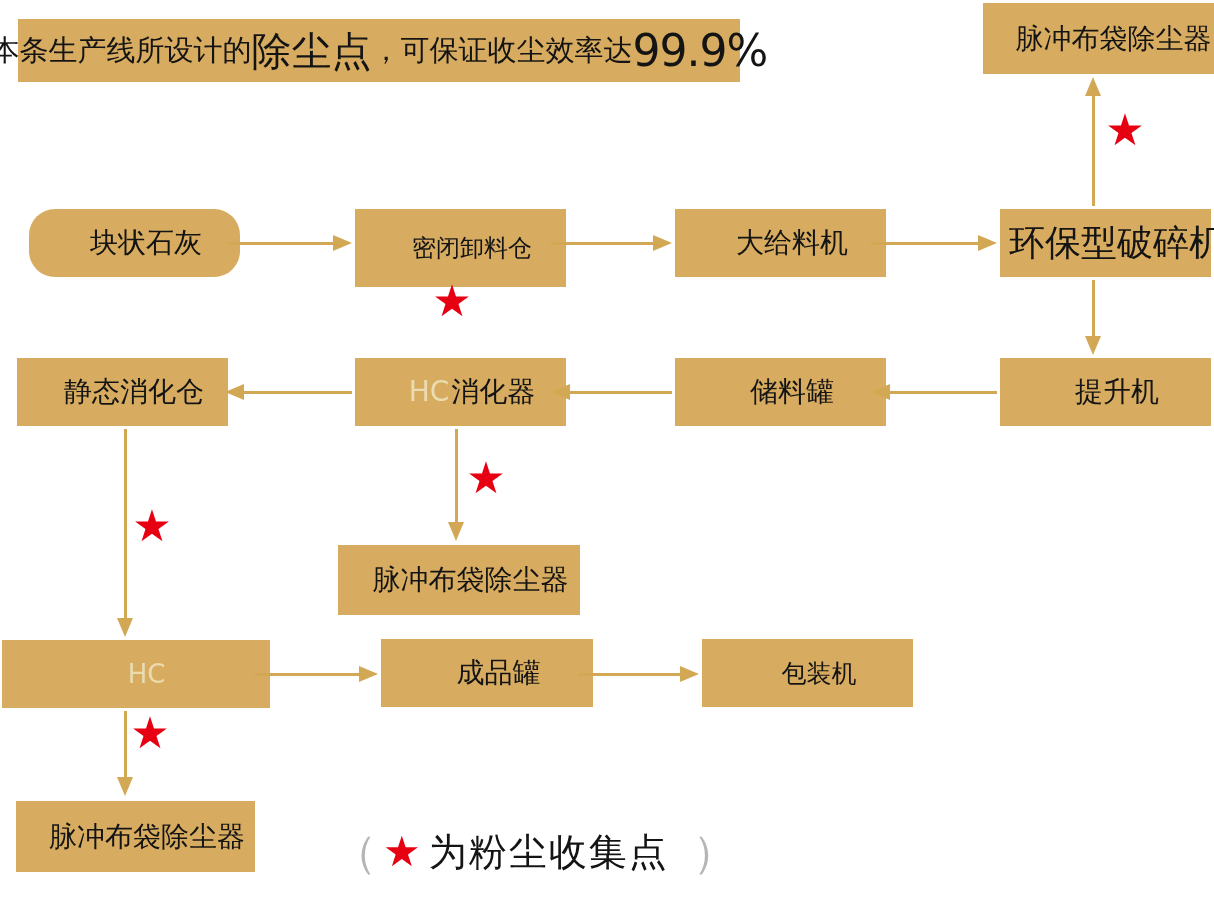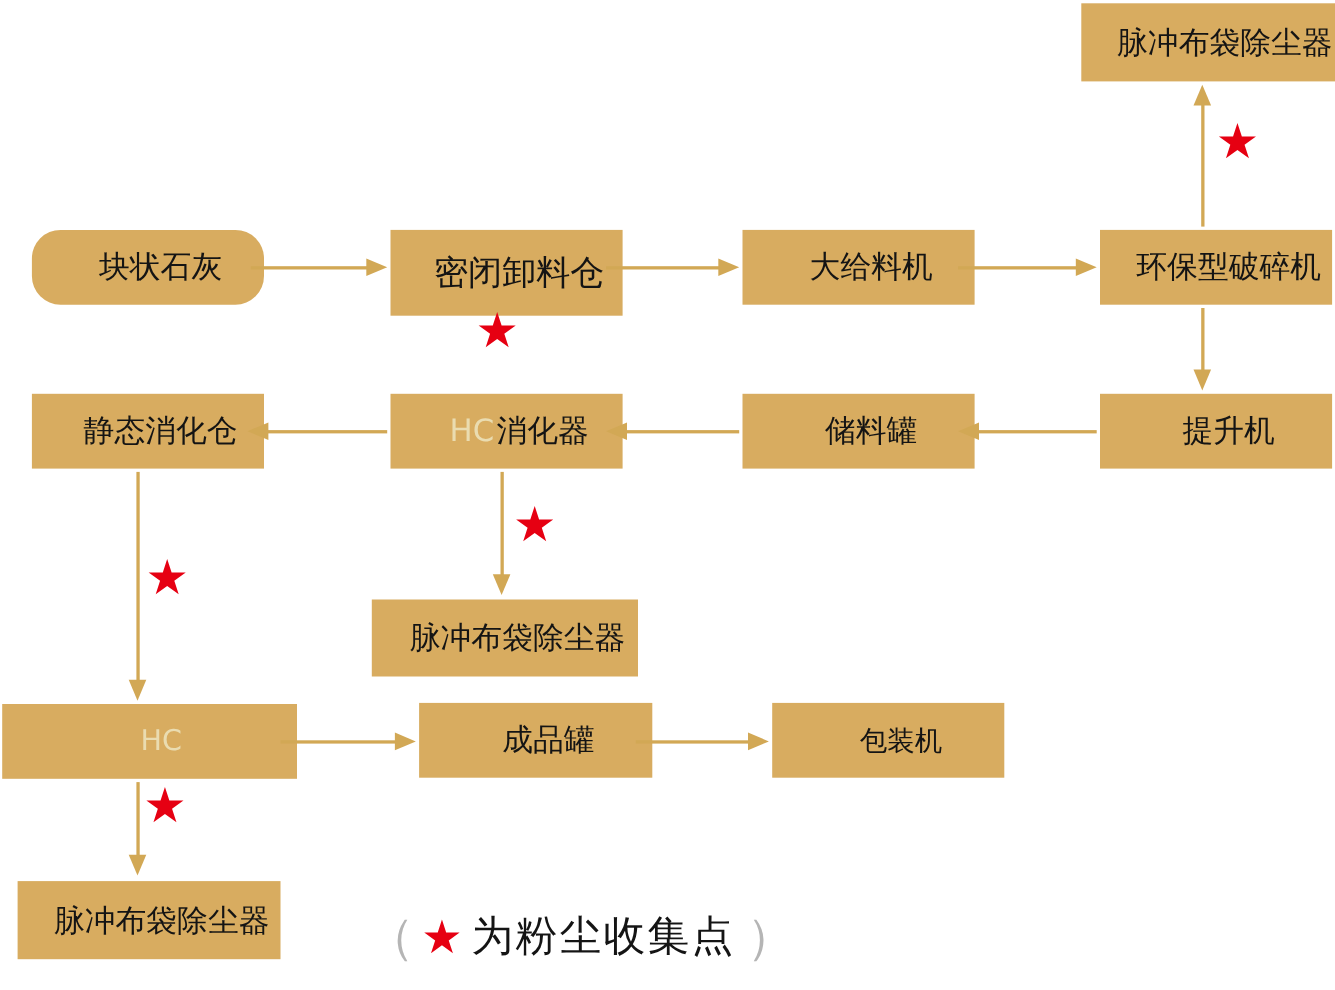--- a/index.html
+++ b/index.html
@@ -53,45 +53,51 @@
     transform:translate(-50%,-50%);
   }
   
   .legend{
     position:absolute;
     display:flex;align-items:center;
     white-space:nowrap;
   }
   .legend .paren{color:var(--paren);font-size:44px;line-height:1;font-weight:200;}
   .legend .lstar{color:var(--red);font-size:42px;line-height:1;margin:0 8px 0 6px;}
-  .legend .ltext{color:var(--ink);font-size:38px;line-height:1;letter-spacing:2px;margin-right:10px;font-family:Liberation Serif, serif;}
+  .legend .ltext{color:var(--ink);font-size:38px;line-height:1;letter-spacing:2px;margin-right:24px;}
 </style>
 </head>
 <body>
 
 <div class="stage">
 
+  <div class="banner" style="left: 18px; top: 19px; width: 722px; height: 63px;">
+    <span class="seg seg-small">本条生产线所设计的</span>
+      <span class="seg seg-big">除尘点</span>
+      <span class="seg seg-small">，可保证收尘效率达</span>
+      <span class="seg seg-num">99.9%</span>
+  </div>
 
   <div id="nodes-layer">
       <div class="node" style="left: 983px; top: 3px; width: 215px; height: 71px; font-size: 28px;">
         <span>脉冲布袋除尘器</span>
       </div>
       <div class="node" style="left: 29px; top: 209px; width: 188px; height: 68px; font-size: 28px; border-radius: 26px;">
         <span>块状石灰</span>
       </div>
-      <div class="node" style="left: 355px; top: 209px; width: 188px; height: 78px; font-size: 31px;">
+      <div class="node" style="left: 355px; top: 209px; width: 188px; height: 78px; font-size: 24px;">
         <span>密闭卸料仓</span>
       </div>
       <div class="node" style="left: 675px; top: 209px; width: 188px; height: 68px; font-size: 28px;">
         <span>大给料机</span>
       </div>
-      <div class="node" style="left: 1000px; top: 209px; width: 188px; height: 68px; font-size: 28px;">
+      <div class="node" style="left: 1000px; top: 209px; width: 188px; height: 68px; font-size: 36px;">
         <span>环保型破碎机</span>
       </div>
-      <div class="node" style="left: 29px; top: 358px; width: 188px; height: 68px; font-size: 28px;">
+      <div class="node" style="left: 17px; top: 358px; width: 188px; height: 68px; font-size: 28px;">
         <span>静态消化仓</span>
       </div>
       <div class="node" style="left: 355px; top: 358px; width: 188px; height: 68px; font-size: 28px;">
         <span class="hc">HC</span>
         <span>消化器</span>
       </div>
       <div class="node" style="left: 675px; top: 358px; width: 188px; height: 68px; font-size: 28px;">
         <span>储料罐</span>
       </div>
       <div class="node" style="left: 1000px; top: 358px; width: 188px; height: 68px; font-size: 28px;">

